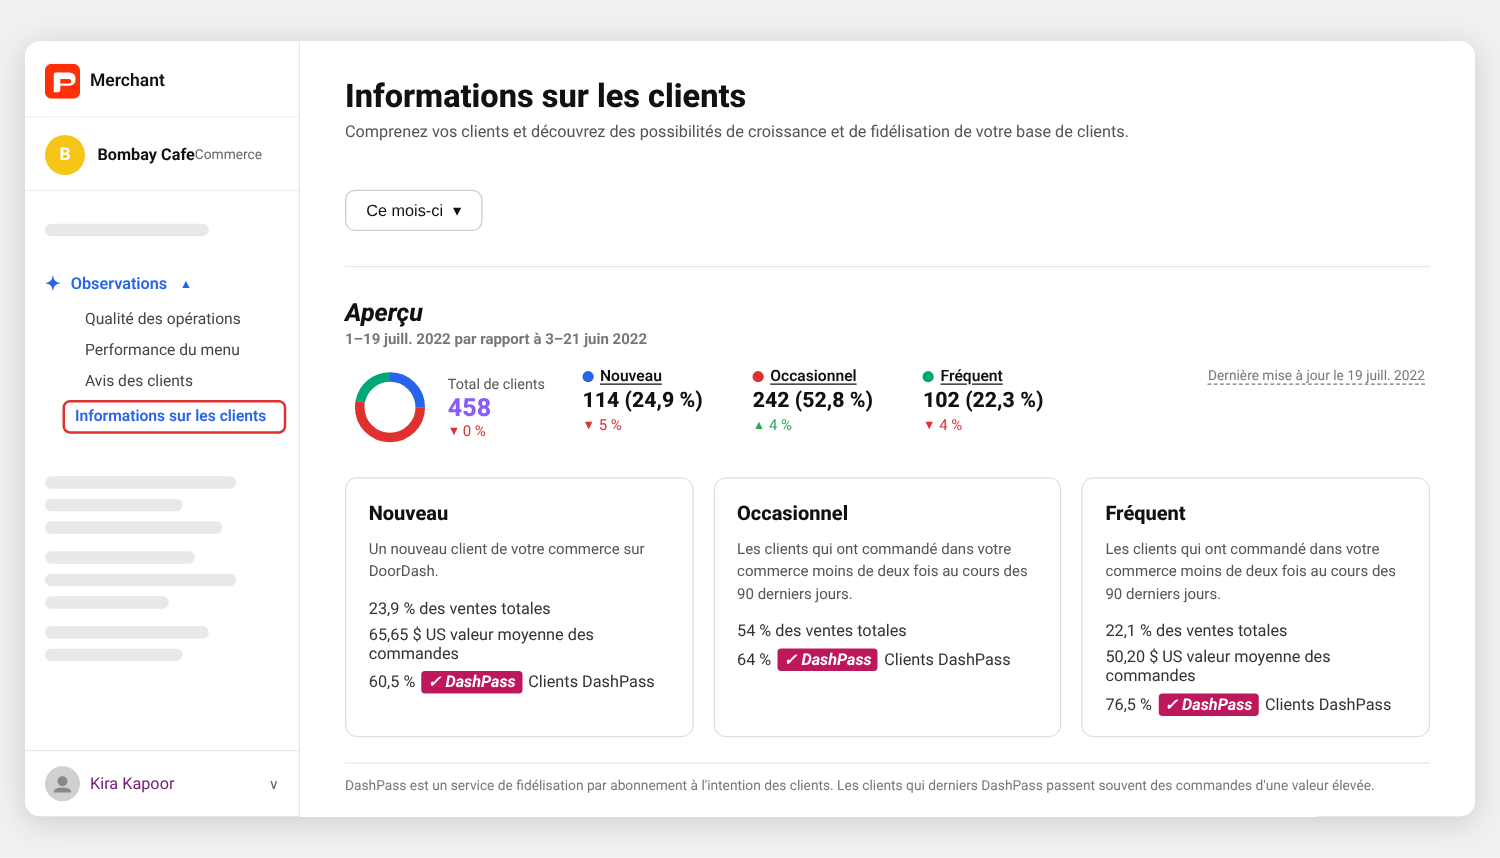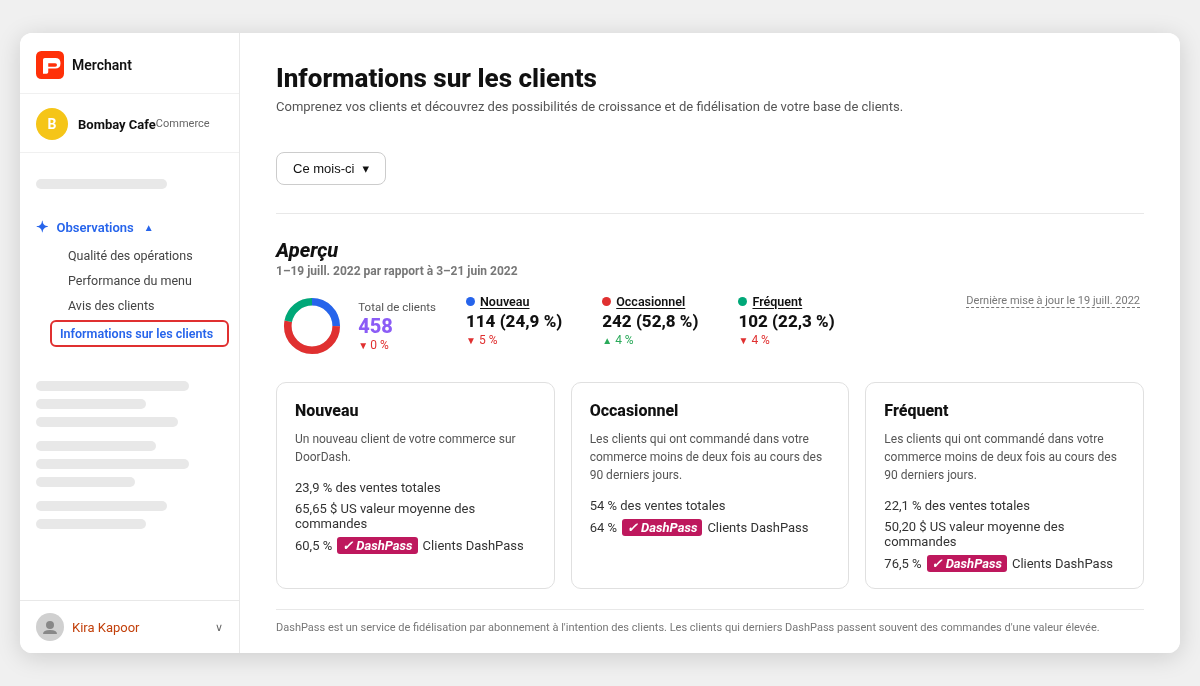--- a/index.html
+++ b/index.html
@@ -120,21 +120,21 @@
       width: 28px;
       height: 28px;
       border-radius: 50%;
       background: #d0d0d0;
       display: flex;
       align-items: center;
       justify-content: center;
       font-size: 11px;
       color: #555;
     }
-    .footer-name { font-size: 13px; color: #c2410c; flex: 1; }
+    .footer-name { font-size: 13px; color: #701a75; flex: 1; }
     .footer-chevron { font-size: 11px; color: #666; }
 
     
     .main {
       flex: 1;
       display: flex;
       flex-direction: column;
       overflow-y: auto;
       background: #fff;
     }

